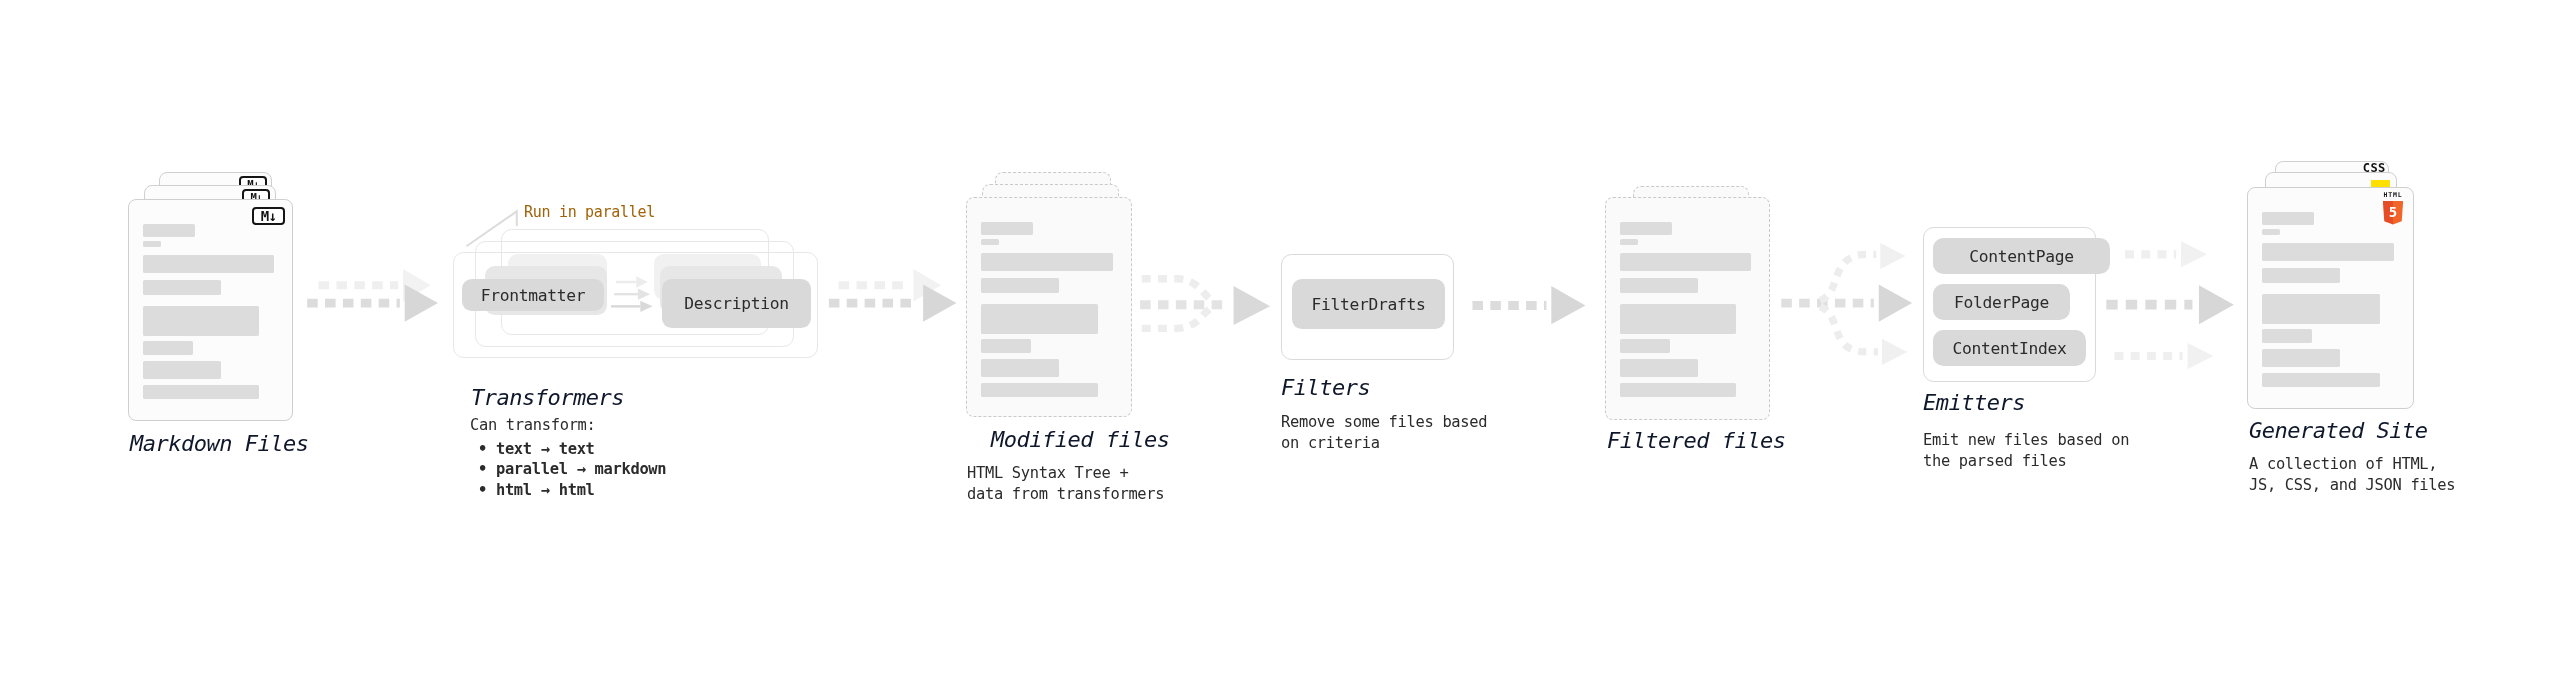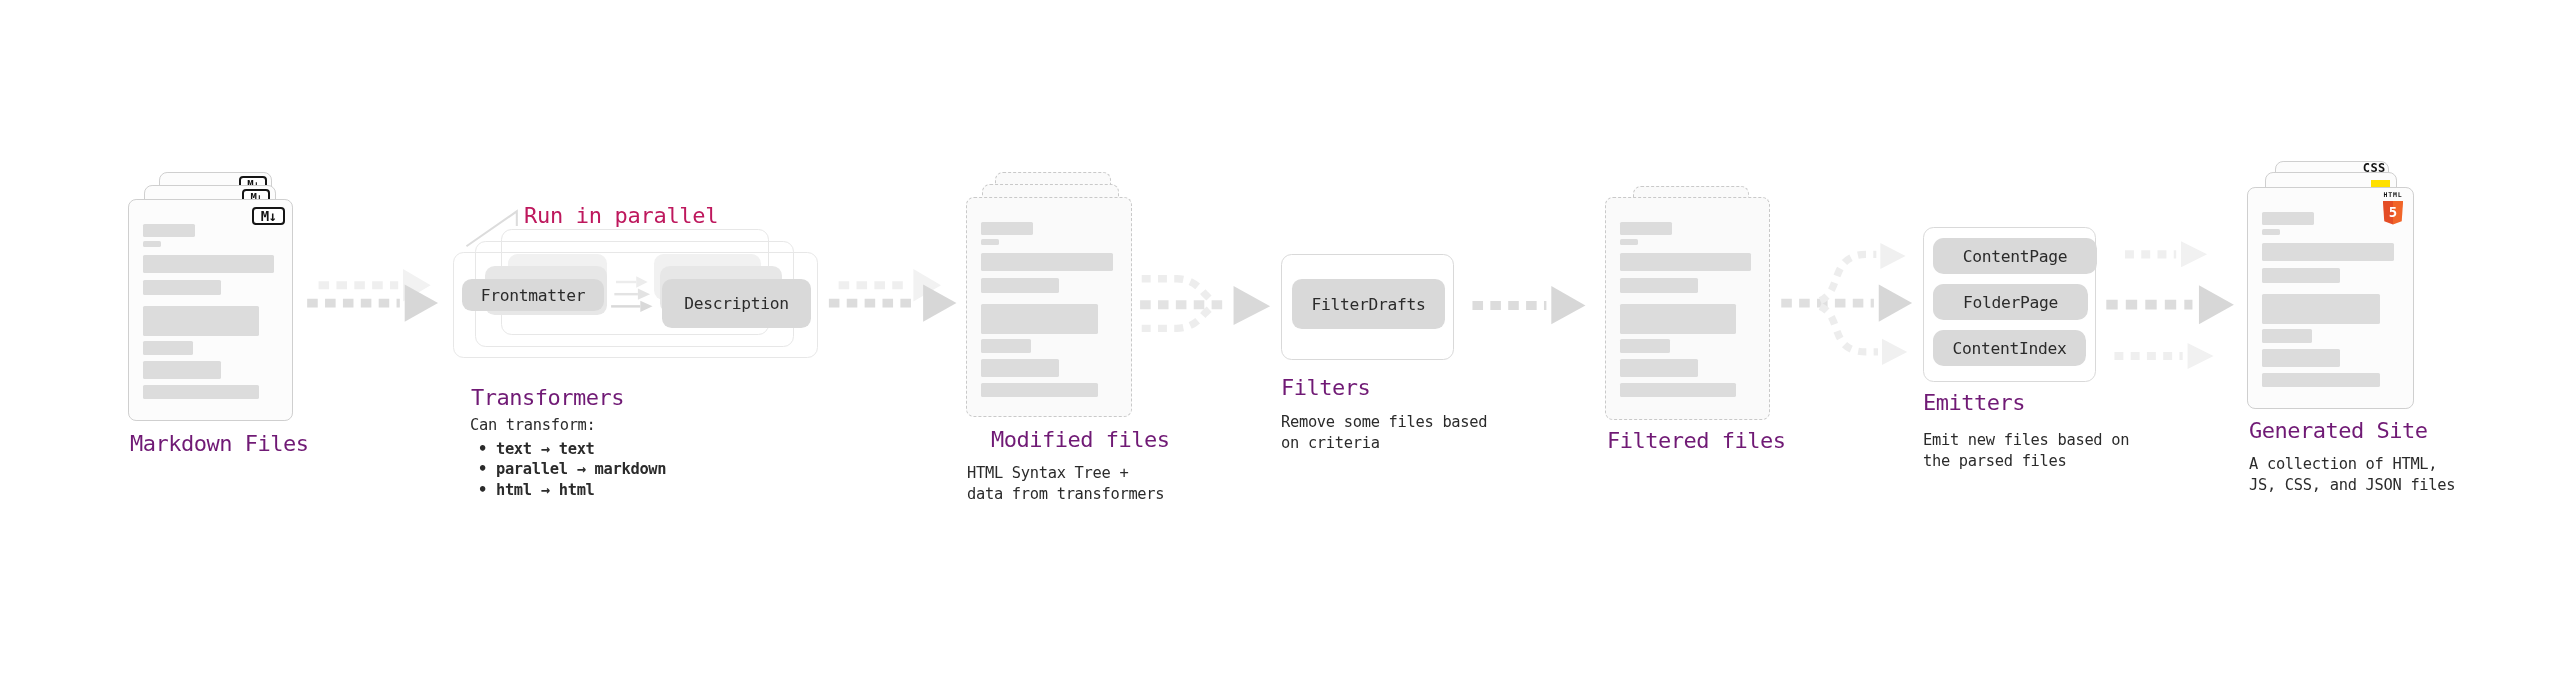--- a/index.html
+++ b/index.html
@@ -6,24 +6,24 @@
   #canvas{
     position:relative;width:2576px;height:681px;background:#ffffff;overflow:hidden;
     font-family:"DejaVu Sans Mono","Liberation Mono",monospace;
   }
   .abs{position:absolute;}
   
   .file-card{position:absolute;background:#fcfcfc;border:1.6px solid #cfcfcf;border-radius:8.1px;box-sizing:border-box;}
   .file-card.dashed{border:1.6px dashed #c9c9c9;background:#fafafa;}
   .bar{position:absolute;left:14px;background:#dcdcdc;border-radius:1.6px;}
   
-  .stage-label{position:absolute;font-size:22px;line-height:1.2;color:#701a75;letter-spacing:-0.5px;white-space:pre;}
+  .stage-label{position:absolute;font-size:22px;line-height:1.2;color:#0f172a;letter-spacing:-0.5px;white-space:pre;font-style:italic;}
   .stage-desc{position:absolute;font-size:15.4px;line-height:21px;color:#2b2b2b;letter-spacing:-0.3px;white-space:pre-line;}
   .bullet-line{font-size:15.4px;line-height:20.3px;color:#2b2b2b;letter-spacing:-0.3px;white-space:pre;}
-  .parallel-note{position:absolute;font-size:22px;color:#be185d;letter-spacing:-0.3px;white-space:pre;}
+  .parallel-note{position:absolute;font-size:15px;color:#a16207;letter-spacing:-0.3px;white-space:pre;}
   
   .node{position:absolute;background:#d9d9d9;border-radius:9.8px;display:flex;align-items:center;justify-content:center;
         font-size:16.3px;color:#2b2b2b;letter-spacing:-0.3px;}
   .echo{position:absolute;border-radius:9.8px;}
   .e2{background:#e7e7e7;}
   .e3{background:#f1f1f1;}
   .outline-box{position:absolute;border:1.6px solid #e7e7e7;border-radius:10.6px;box-sizing:border-box;background:transparent;}
   .solid-box{position:absolute;border:1.6px solid #d9d9d9;border-radius:10.6px;background:#ffffff;box-sizing:border-box;}
   
   .md-badge{position:absolute;display:flex;align-items:center;justify-content:center;background:#ffffff;
@@ -127,22 +127,22 @@
         <div class="bar" style="top: 106px; height: 30px; width: 116px;"></div>
         <div class="bar" style="top: 141px; height: 14px; width: 50px;"></div>
         <div class="bar" style="top: 161px; height: 18px; width: 78px;"></div>
         <div class="bar" style="top: 185px; height: 14px; width: 116px;"></div>
       </div>
     <div class="stage-label" style="left:1607px;top:428px;">Filtered files</div>
   </div>
 
   <div>
     <div class="solid-box" style="left:1923px;top:227px;width:173px;height:155px;"></div>
-    <div class="node" style="left:1933px;top:238px;width:164px;height:36px;border-radius:10.6px;">ContentPage</div>
-    <div class="node" style="left:1933px;top:284px;width:155px;height:36px;border-radius:10.6px;">FolderPage</div>
+    <div class="node" style="left:1933px;top:238px;width:177px;height:36px;border-radius:10.6px;">ContentPage</div>
+    <div class="node" style="left:1933px;top:284px;width:137px;height:36px;border-radius:10.6px;">FolderPage</div>
     <div class="node" style="left:1933px;top:330px;width:153px;height:36px;border-radius:10.6px;">ContentIndex</div>
     <div class="stage-label" style="left:1923px;top:390px;">Emitters</div>
     <div class="stage-desc" style="left:1923px;top:430px;">Emit new files based on
 the parsed files</div>
   </div>
 
   <div>
     <div class="file-card" style="left:2275px;top:161px;width:114px;height:187px;">
       <span class="css-badge" style="right:5.7px;top:3.3px;">
         <span class="css-text">CSS</span>

